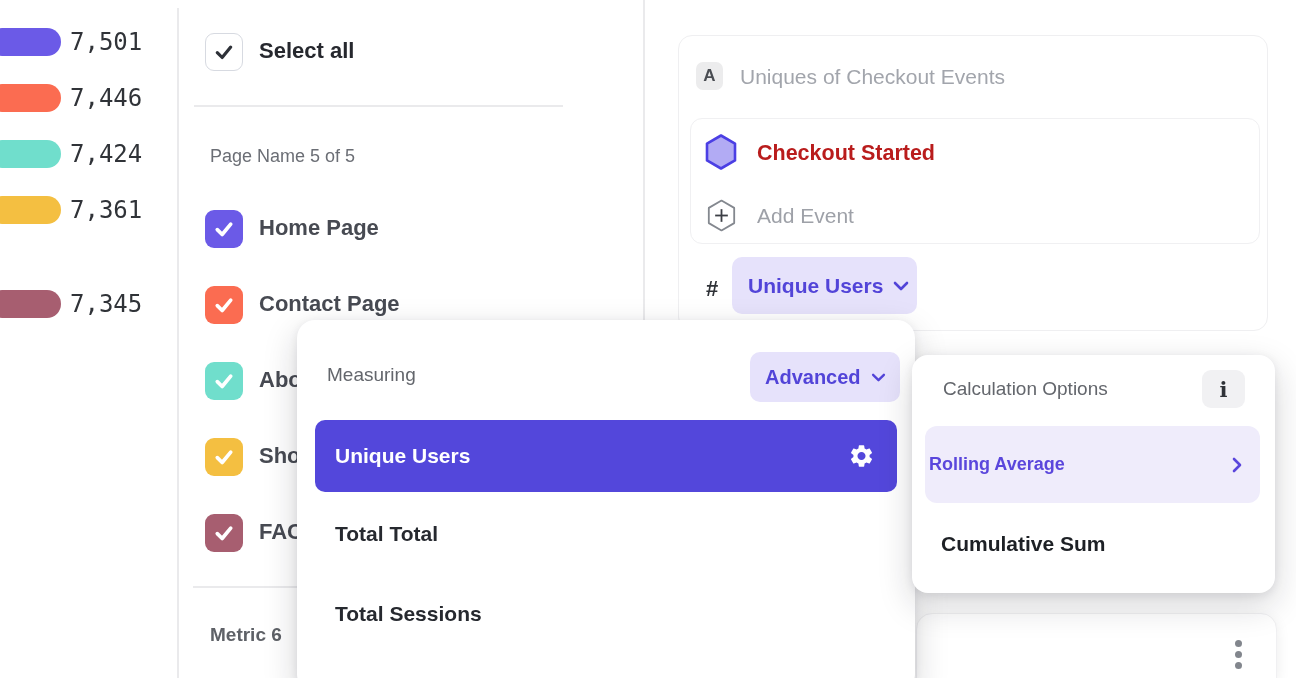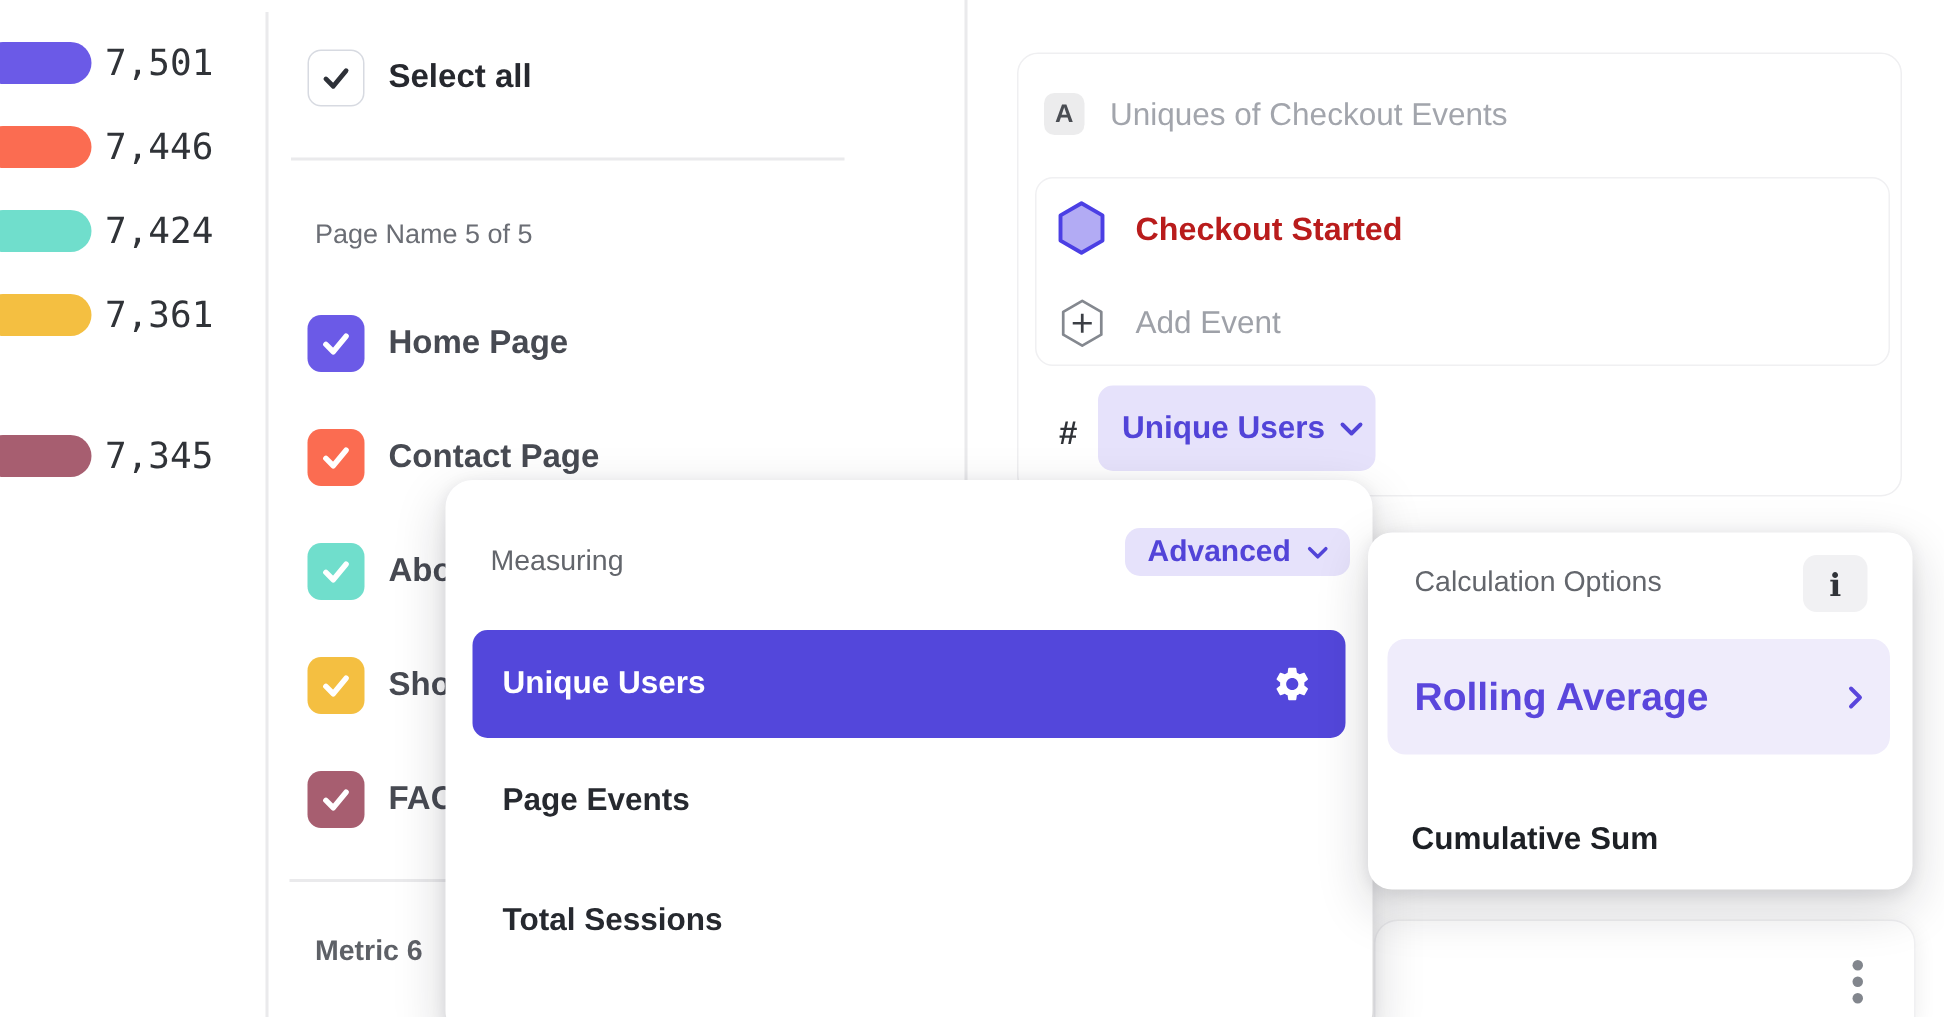--- a/index.html
+++ b/index.html
@@ -47,21 +47,21 @@
   .popup { position:absolute; background:#fff; border-radius:18px;
     box-shadow:0 12px 34px rgba(22,22,33,.18), 0 2px 10px rgba(22,22,33,.08); }
   .popup-title { position:absolute; font-size:19px; font-weight:500; color:#63666C; white-space:nowrap; }
   .menu-option { position:absolute; font-size:21px; font-weight:600; color:#26292F; white-space:nowrap; }
   .selected-row { position:absolute; left:18px; top:100px; width:582px; height:72px; border-radius:10px;
     background:#5347DB; display:flex; align-items:center; }
   .selected-row span { margin-left:20px; font-size:21px; font-weight:600; color:#fff; }
   .gear-wrap { position:absolute; right:22px; top:50%; transform:translateY(-50%); width:27px; height:27px; }
   .hl-row { position:absolute; left:13px; top:71px; width:335px; height:77px; border-radius:12px;
     background:#EFECFB; display:flex; align-items:center; }
-  .hl-row span { margin-left:18px; font-size:26px; font-weight:600; color:#5A46DC; }
+  .hl-row span { margin-left:4px; font-size:18px; font-weight:600; color:#5A46DC; }
   .info-badge { position:absolute; left:290px; top:15px; width:43px; height:38px; border-radius:9px;
     background:#F1F1F3; display:flex; align-items:center; justify-content:center;
     font-family:"DejaVu Serif", serif; font-size:21px; font-weight:700; color:#303338; }
 
   
   .bottom-card { position:absolute; left:916px; top:613px; width:361px; height:66px;
     background:#fff; border:1.5px solid #F0F0F2; border-radius:16px 16px 0 0;
     box-shadow:0 4px 14px rgba(0,0,0,.08); }
   .kebab { position:absolute; left:318px; top:26px; width:8px; }
   .kebab i { display:block; width:7px; height:7px; border-radius:50%; background:#82868D; margin-bottom:4px; }
@@ -187,47 +187,47 @@
     <span class="kebab">
         <i></i>
         <i></i>
         <i></i>
       </span>
   </div>
 
   <div class="popup" style="left:297px; top:320px; width:618px; height:372px;">
     <span class="popup-title" style="left:30px; top:363px; position:absolute; top:44px;">Measuring</span>
 
-    <div class="chip" style="left:453px; top:32px; width:150px; height:32px;">
+    <div class="chip" style="left:453px; top:32px; width:150px; height:50px;">
       <span style="margin-left:15px; font-size:20px;">Advanced</span>
       <svg style="margin-left:10px;" width="15" height="9" viewBox="0 0 16 10">
         <polyline points="2,2 8,8 14,2" fill="none" stroke="#5244D8" stroke-width="2.6" stroke-linecap="round" stroke-linejoin="round"></polyline>
       </svg>
     </div>
 
     <div class="selected-row">
       <span>Unique Users</span>
       <span class="gear-wrap">
         <svg width="27" height="27" viewBox="0 0 24 24">
           <path fill="#ffffff" d="M19.14,12.94c0.04-0.3,0.06-0.61,0.06-0.94c0-0.32-0.02-0.64-0.07-0.94l2.03-1.58c0.18-0.14,0.23-0.41,0.12-0.61l-1.92-3.32c-0.12-0.22-0.37-0.29-0.59-0.22l-2.39,0.96c-0.5-0.38-1.03-0.7-1.62-0.94L14.4,2.81c-0.04-0.24-0.24-0.41-0.48-0.41h-3.84c-0.24,0-0.43,0.17-0.47,0.41L9.25,5.35C8.66,5.59,8.12,5.92,7.63,6.29L5.24,5.33c-0.22-0.08-0.47,0-0.59,0.22L2.74,8.87C2.62,9.08,2.66,9.34,2.86,9.48l2.03,1.58C4.84,11.36,4.8,11.69,4.8,12s0.02,0.64,0.07,0.94l-2.03,1.58c-0.18,0.14-0.23,0.41-0.12,0.61l1.92,3.32c0.12,0.22,0.37,0.29,0.59,0.22l2.39-0.96c0.5,0.38,1.03,0.7,1.62,0.94l0.36,2.54c0.05,0.24,0.24,0.41,0.48,0.41h3.84c0.24,0,0.44-0.17,0.47-0.41l0.36-2.54c0.59-0.24,1.13-0.56,1.62-0.94l2.39,0.96c0.22,0.08,0.47,0,0.59-0.22l1.92-3.32c0.12-0.22,0.07-0.47-0.12-0.61L19.14,12.94z M12,15.6c-1.98,0-3.6-1.62-3.6-3.6s1.62-3.6,3.6-3.6s3.6,1.62,3.6,3.6S13.98,15.6,12,15.6z"></path>
         </svg>
       </span>
     </div>
 
-    <span class="menu-option" style="left:38px; top:522px; position:absolute; top:202px;">Page Events</span>
+    <span class="menu-option" style="left:38px; top:522px; position:absolute; top:202px;">Total Total</span>
     <span class="menu-option" style="left:38px; position:absolute; top:282px;">Total Sessions</span>
   </div>
 
   <div class="popup" style="left:912px; top:355px; width:363px; height:238px; border-radius:16px;">
     <span class="popup-title" style="left:31px; position:absolute; top:23px;">Calculation Options</span>
     <span class="info-badge">i</span>
 
     <div class="hl-row">
       <span>Rolling Average</span>
       <svg class="abs" style="right:18px; top:50%; transform:translateY(-50%); position:absolute;" width="10" height="16" viewBox="0 0 10 16">
         <polyline points="2,2 8,8 2,14" fill="none" stroke="#5A46DC" stroke-width="2.6" stroke-linecap="round" stroke-linejoin="round"></polyline>
       </svg>
     </div>
 
-    <span class="menu-option" style="left:29px; position:absolute; top:177px; color:#1D2025;margin-top:16px;">Cumulative Sum</span>
+    <span class="menu-option" style="left:29px; position:absolute; top:177px; color:#1D2025;">Cumulative Sum</span>
   </div>
 
 </div>
 
 </body></html>

